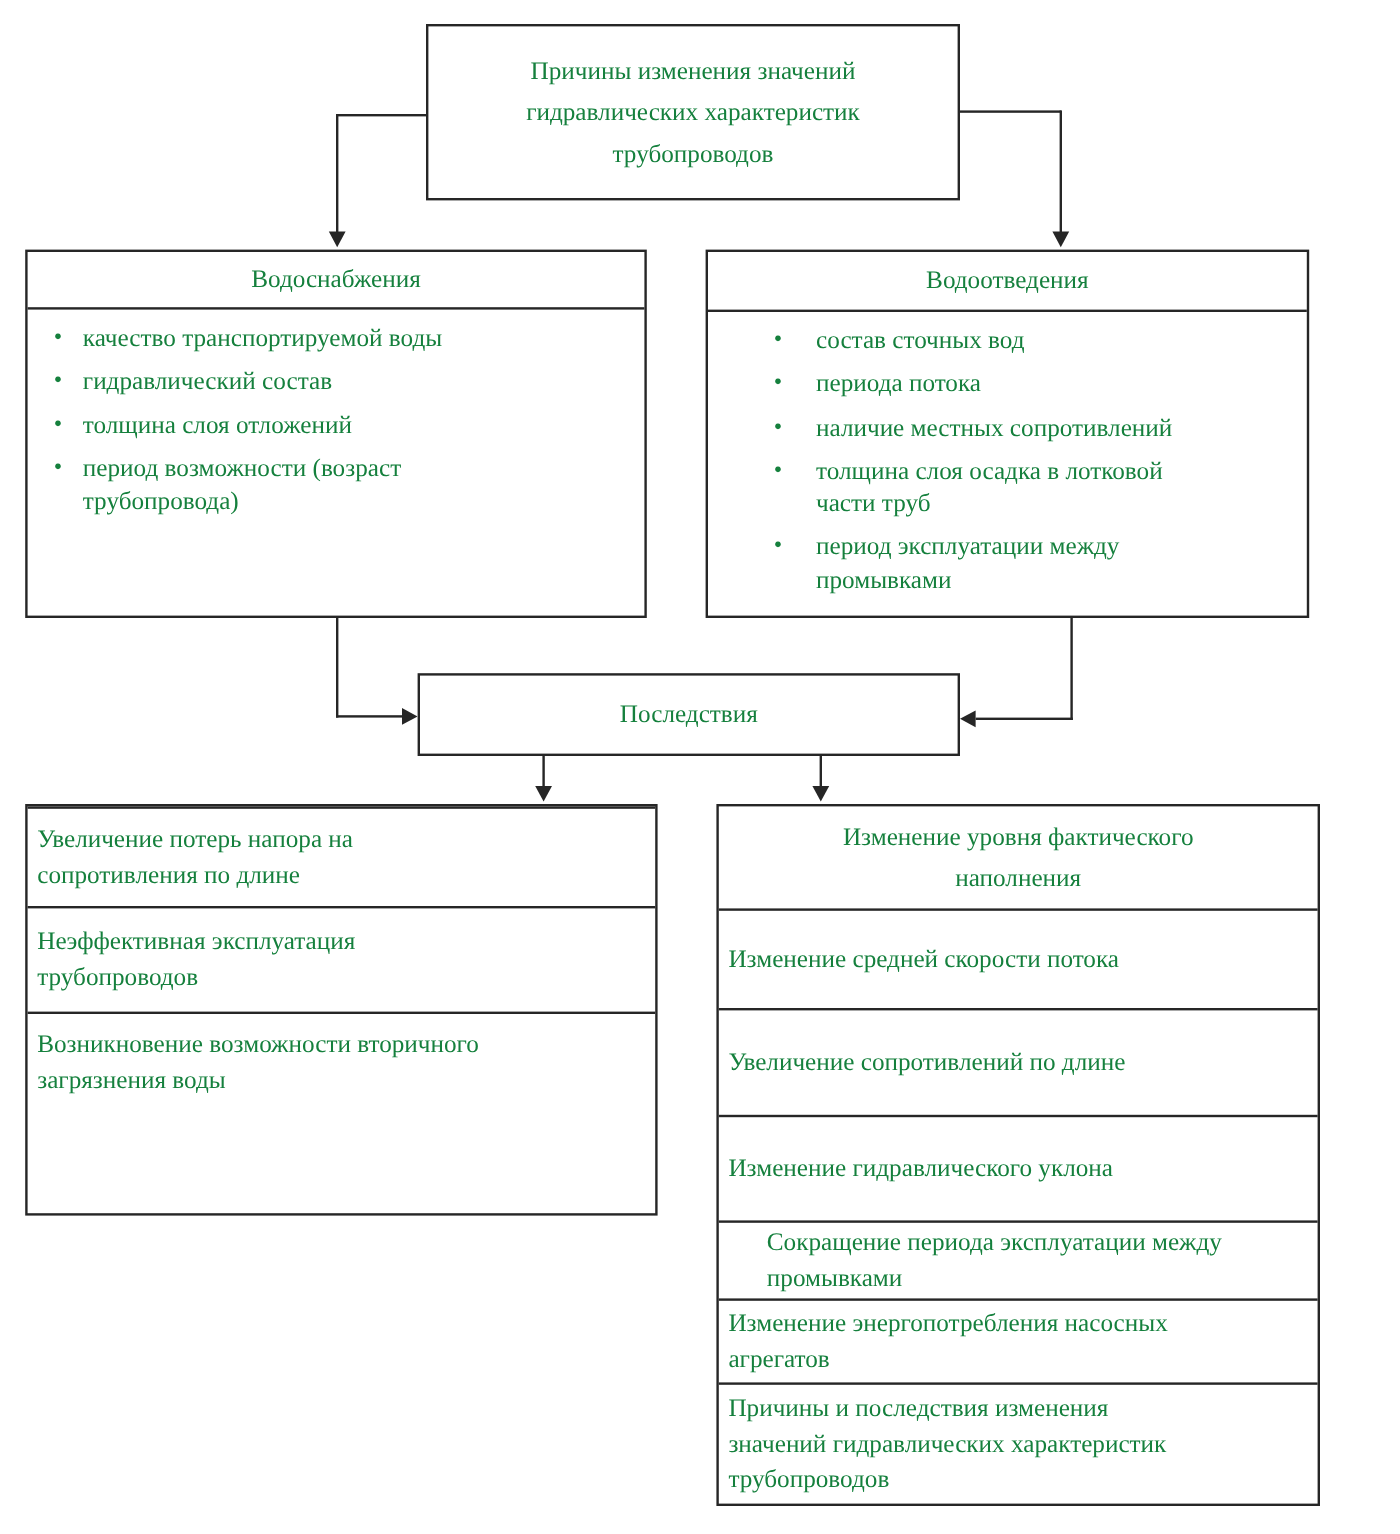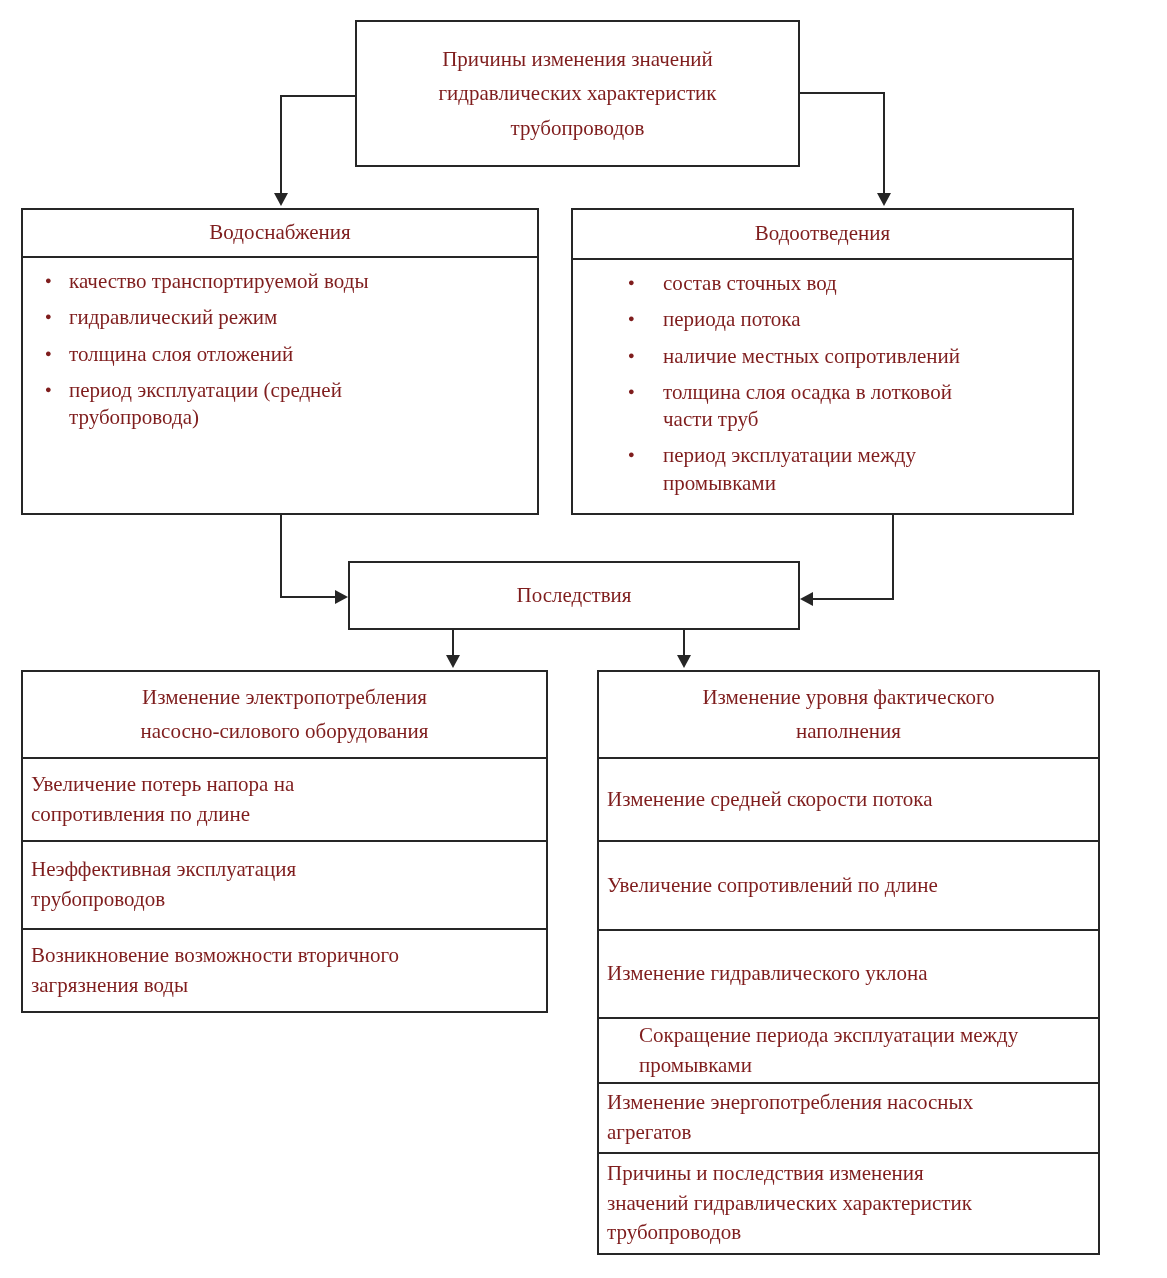--- a/index.html
+++ b/index.html
@@ -1,21 +1,21 @@
 <!DOCTYPE html>
 <html><head>
 <meta charset="utf-8">
 <style>
   html,body{margin:0;padding:0;background:#ffffff;}
   #canvas{
     position:relative;
     width:1113px;height:1278px;
     background:#ffffff;
     font-family:"Liberation Serif","DejaVu Serif",serif;
-    color:#7f1d1d;
+    color:#15803d;
     font-size:21px;
   }
   .box{
     position:absolute;
     background:#ffffff;
     border:2px solid #262626;
     box-sizing:border-box;
   }
   .center-text{
     display:flex;align-items:center;justify-content:center;
@@ -98,28 +98,28 @@
   <div class="h-line" style="left:800px;top:92px;width:84px;"></div>
   <div class="v-line" style="left:883px;top:92px;height:102px;"></div>
   <div class="arrow-down" style="left:877px;top:193px;"></div>
 
   <div class="box" style="left:21px;top:208px;width:518px;height:307px;">
     <div class="section-head" style="height:48px;border-bottom:2px solid #262626;">
       <span>Водоснабжения</span>
     </div>
     <ul class="bullets">
       <li>качество транспортируемой воды</li>
-      <li>гидравлический режим</li>
+      <li>гидравлический состав</li>
       <li>толщина слоя отложений</li>
-      <li>период эксплуатации (средней
+      <li>период возможности (возраст
 трубопровода)</li>
     </ul>
   </div>
 
-  <div class="box" style="left:571px;top:208px;width:503px;height:307px;">
+  <div class="box" style="left:588px;top:208px;width:503px;height:307px;">
     <div class="section-head" style="height:50px;border-bottom:2px solid #262626;">
       <span>Водоотведения</span>
     </div>
     <ul class="bullets wide-indent">
       <li>состав сточных вод</li>
       <li>периода потока</li>
       <li>наличие местных сопротивлений</li>
       <li>толщина слоя осадка в лотковой
 части труб</li>
       <li>период эксплуатации между
@@ -138,24 +138,20 @@
   <div class="box center-text" style="left:348px;top:561px;width:452px;height:69px;">
     <span>Последствия</span>
   </div>
 
   <div class="v-line" style="left:452px;top:630px;height:26px;"></div>
   <div class="arrow-down" style="left:446px;top:655px;"></div>
   <div class="v-line" style="left:683px;top:630px;height:26px;"></div>
   <div class="arrow-down" style="left:677px;top:655px;"></div>
 
   <div class="box" style="left:21px;top:670px;width:527px;height:343px;">
-    <div class="section-head" style="height:85px;">
-      <span style="width:340px;">Изменение электропотребления
-насосно-силового оборудования</span>
-    </div>
     <div class="row" style="height:83px;">Увеличение потерь напора на
 сопротивления по длине</div>
     <div class="row" style="height:88px;">Неэффективная эксплуатация
 трубопроводов</div>
     <div class="row" style="height:83px;">Возникновение возможности вторичного
 загрязнения воды</div>
   </div>
 
   <div class="box" style="left:597px;top:670px;width:503px;height:585px;">
     <div class="section-head" style="height:85px;">

